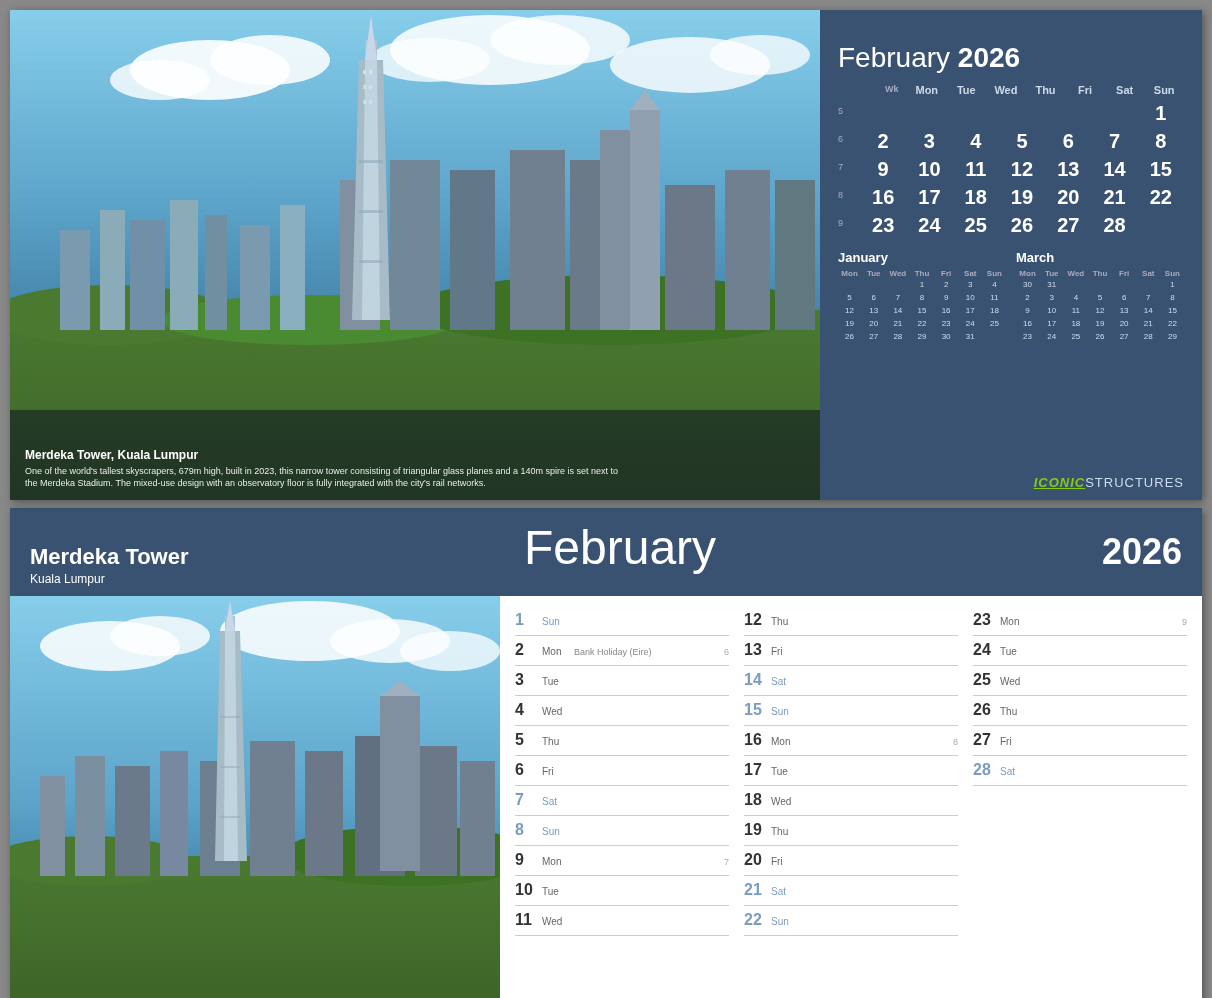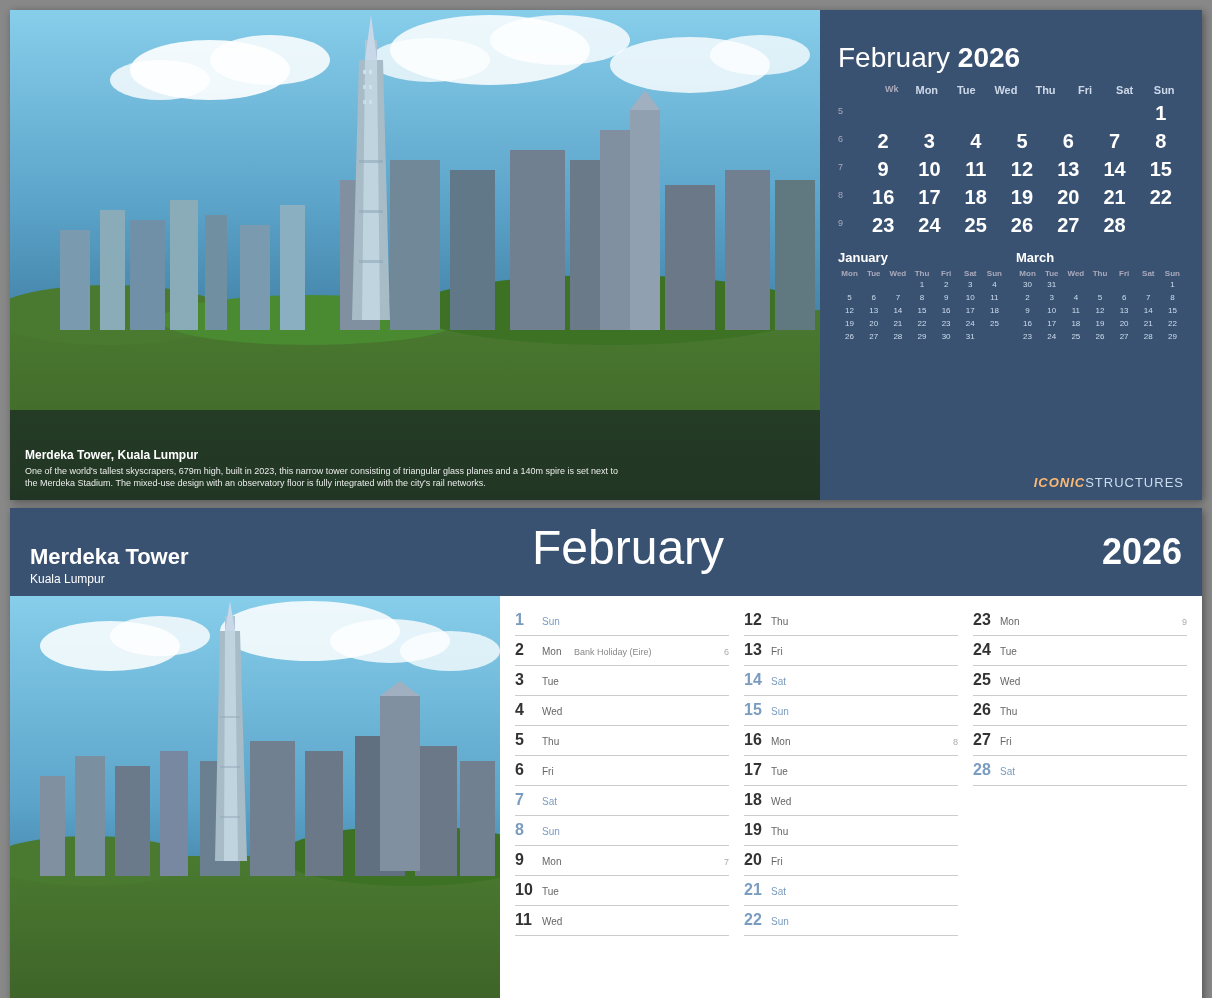--- a/index.html
+++ b/index.html
@@ -156,40 +156,41 @@
 
     .brand-footer {
       text-align: right;
       margin-top: 8px;
       font-size: 13px;
       font-weight: 300;
       letter-spacing: 1px;
       color: #cde;
     }
     .brand-footer .iconic {
-      color: #fdba74;
+      color: #84cc16;
       font-weight: 800;
       font-style: italic;
+      text-decoration: underline;
     }
 
     
     .bottom-half {
       width: 1192px;
       margin: 8px auto 0;
       background: #fff;
       box-shadow: 2px 2px 8px rgba(0,0,0,0.4);
     }
 
     .bottom-header {
       background: #3a5272;
       color: #fff;
       display: flex;
       align-items: baseline;
       padding: 12px 20px 10px;
-      gap: 12px;
+      gap: 4px;
     }
 
     .bottom-header-left {
       flex: 0 0 490px;
     }
     .bh-location-title {
       font-size: 22px;
       font-weight: 700;
       color: #fff;
     }

